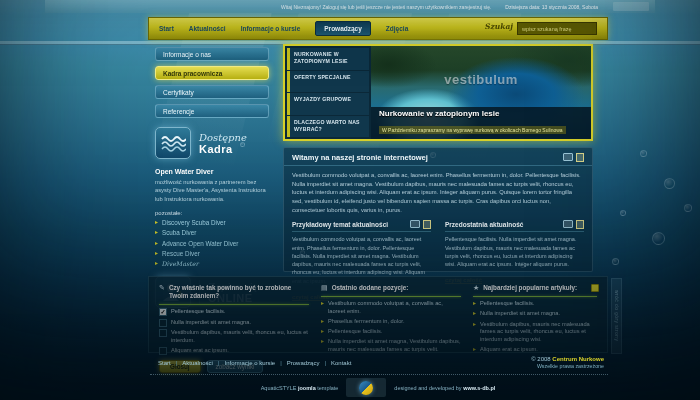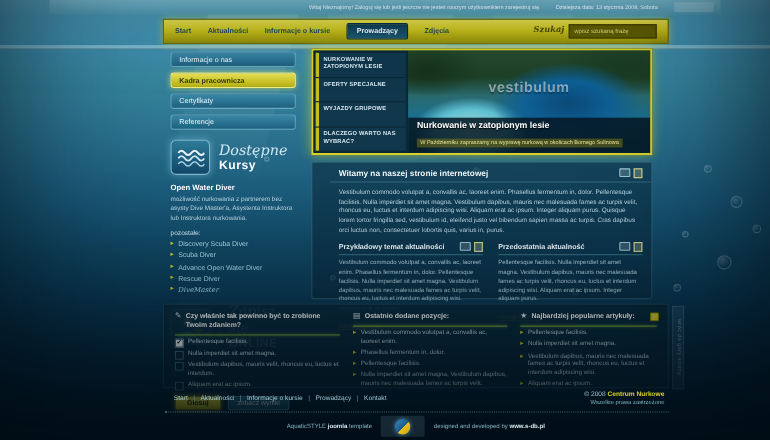--- a/index.html
+++ b/index.html
@@ -31,21 +31,21 @@
   .waterline{position:absolute;left:0;top:41px;width:700px;height:3px;background:rgba(175,218,232,.55);border-bottom:1px solid rgba(20,70,95,.5);z-index:2;}
   
   .sidebar{position:absolute;left:155px;top:47px;width:114px;z-index:4;}
   .side-btn{height:14px;line-height:14px;margin-bottom:5px;border-radius:3px;padding-left:7px;font-size:6.5px;color:#eaf6fa;cursor:pointer;
     background:linear-gradient(180deg,#3a87a6,#1e607f);border:1px solid rgba(160,210,230,.45);box-sizing:border-box;}
   .side-btn.active{background:linear-gradient(180deg,#e7e054,#b7b012);border:1px solid #f2ec86;color:#33380a;font-weight:bold;
     box-shadow:0 0 6px rgba(230,224,90,.7);}
   .iconbox{width:34px;height:30px;border-radius:5px;background:linear-gradient(180deg,#2e7a98,#11486a);
     border:1px solid #7fb6cc;box-shadow:0 0 7px rgba(130,200,230,.5);display:flex;align-items:center;justify-content:center;flex:0 0 auto;}
   .hrow{display:flex;align-items:center;gap:8px;margin-top:9px;}
-  .kicker{font-family:"DejaVu Serif",serif;font-style:italic;font-size:13px;color:#cfe8f2;}
+  .kicker{font-family:"DejaVu Serif",serif;font-style:italic;font-size:10px;color:#cfe8f2;}
   .big{font-size:11px;font-weight:bold;color:#ffffff;letter-spacing:.5px;}
   .feat{margin-top:9px;font-size:7px;font-weight:bold;color:#ffffff;}
   .desc{margin-top:3px;font-size:5.8px;line-height:1.45;color:#b9d6e2;}
   .morelab{margin-top:7px;font-size:6px;color:#cfe3ec;}
   .clist{margin-top:3px;}
   .crow{display:flex;align-items:flex-start;gap:4px;margin:3px 0;cursor:pointer;}
   .arrow{font-size:6px;color:#d8d12a;line-height:1.2;}
   .clink{font-size:6.3px;color:#a8dcec;}
   .script{font-family:"DejaVu Serif",serif;font-style:italic;}
   .vdiv{width:1px;height:24px;background:rgba(130,185,210,.5);}
@@ -62,21 +62,21 @@
       radial-gradient(60px 30px at 8% 20%, #16321d 0%, rgba(22,50,29,0) 80%),
       radial-gradient(80px 34px at 90% 16%, #1a3b24 0%, rgba(26,59,36,0) 80%),
       linear-gradient(180deg,#27492c 0%,#1f4128 26%,#2a6a6e 44%,#1c6e8e 64%,#0d4a72 100%);}
   .wm{position:absolute;left:0;right:0;top:28%;text-align:center;font-size:13px;font-weight:bold;
     color:rgba(255,255,255,.5);letter-spacing:.5px;text-shadow:0 1px 1px rgba(0,0,0,.3);}
   .caption{position:absolute;left:0;right:0;bottom:0;background:rgba(5,22,34,.85);padding:2px 8px 3px;}
   .cap-t{font-size:8px;font-weight:bold;color:#ffffff;text-shadow:0 1px 1px #000;}
   .cap-s{display:inline-block;margin-top:1px;font-size:5px;color:#e4e49a;background:rgba(120,115,20,.55);padding:1px 3px;}
   
   .panel{position:absolute;left:283px;top:147px;width:310px;height:125px;box-sizing:border-box;
-    background:rgba(10,40,58,.55);border:1px solid rgba(130,180,200,.25);border-radius:2px;z-index:4;padding-left:16px;}
+    background:rgba(10,40,58,.55);border:1px solid rgba(130,180,200,.25);border-radius:2px;z-index:4;}
   .ph{display:flex;align-items:center;padding:5px 8px 3px;border-bottom:1px solid rgba(90,160,185,.45);}
   .ph .t{font-size:7.5px;font-weight:bold;color:#f0f8fb;}
   .mini{display:flex;gap:3px;margin-left:auto;}
   .ic-print{width:8px;height:6px;border:1px solid #9cc7d8;background:rgba(255,255,255,.18);border-radius:1px;}
   .ic-doc{width:6px;height:7px;border:1px solid #d9d58a;background:rgba(240,238,180,.25);}
   .para{padding:5px 8px 3px;font-size:5.8px;line-height:1.5;color:#b9d4e0;}
   .cols{display:flex;gap:14px;padding:3px 8px 0;}
   .col{flex:1;min-width:0;}
   .ch{display:flex;align-items:center;border-bottom:1px solid rgba(90,160,185,.45);padding-bottom:2px;margin-bottom:3px;}
   .ch .t{font-size:6.5px;font-weight:bold;color:#f0f8fb;}
@@ -169,21 +169,21 @@
     <div class="hrow">
       <span class="iconbox">
         <svg width="26" height="22" viewBox="0 0 26 22">
           <path d="M2 7 q3 -4 6 0 t6 0 t6 0 t6 0" stroke="#eaf6fa" fill="none" stroke-width="1.8"></path>
           <path d="M2 12 q3 -4 6 0 t6 0 t6 0 t6 0" stroke="#cfe8f2" fill="none" stroke-width="1.6"></path>
           <path d="M2 17 q3 -4 6 0 t6 0 t6 0 t6 0" stroke="#a9d4e4" fill="none" stroke-width="1.4"></path>
         </svg>
       </span>
       <span>
         <div class="kicker">Dostępne</div>
-        <div class="big">Kursy</div>
+        <div class="big">Kadra</div>
       </span>
     </div>
 
     <div class="feat">Open Water Diver</div>
     <div class="desc">możliwość nurkowania z partnerem bez asysty Dive Master'a, Asystenta Instruktora lub Instruktora nurkowania.</div>
     <div class="morelab">pozostałe:</div>
 
     <div class="clist">
       <div class="crow">
         <span class="arrow">▸</span>

